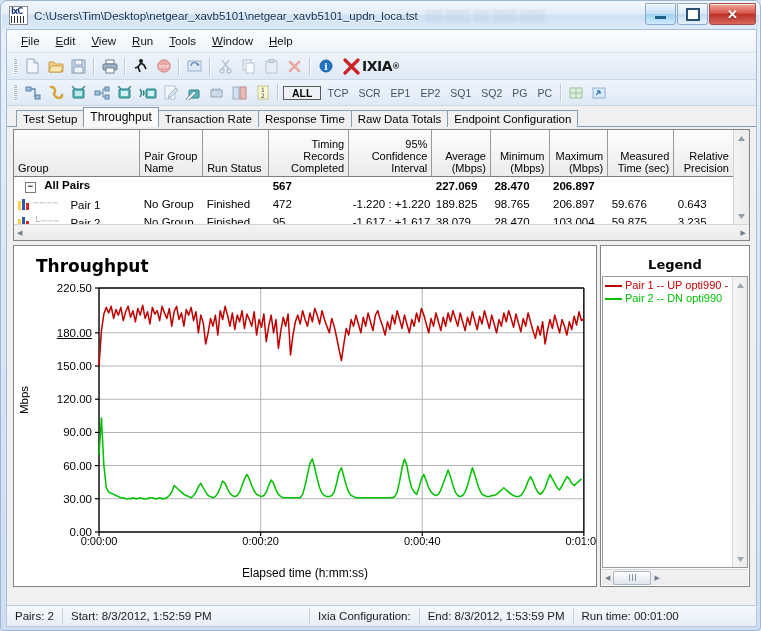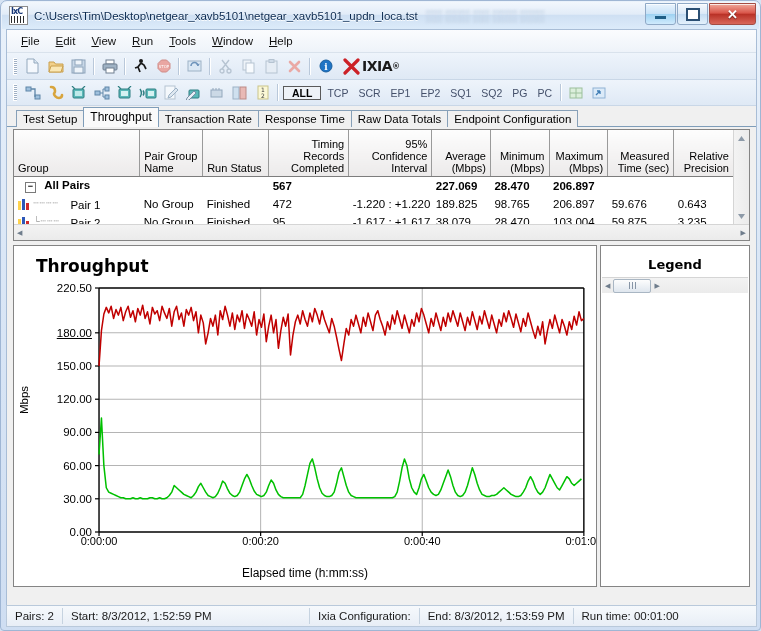--- a/index.html
+++ b/index.html
@@ -536,20 +536,44 @@
             <line x1="243.66666666666666" y1="286" x2="243.66666666666666" y2="290" stroke="#000" stroke-width="1.2"></line>
             <line x1="403.3333333333333" y1="286" x2="403.3333333333333" y2="290" stroke="#000" stroke-width="1.2"></line>
             <line x1="563" y1="286" x2="563" y2="290" stroke="#000" stroke-width="1.2"></line>
             <polyline points="84.00,120.01 86.39,84.60 88.79,68.00 91.19,61.37 93.58,66.90 95.97,60.26 98.37,72.43 100.77,63.58 103.16,69.11 105.56,61.37 107.95,74.64 110.34,65.79 112.74,60.26 115.14,71.32 117.53,64.68 119.92,75.75 122.32,62.47 124.72,69.11 127.11,59.15 129.50,72.43 131.90,65.79 134.29,77.96 136.69,61.37 139.09,68.00 141.48,64.68 143.88,74.64 146.27,60.26 148.66,66.90 151.06,72.43 153.45,62.47 155.85,80.18 158.25,65.79 160.64,60.26 163.04,73.54 165.43,66.90 167.82,80.18 170.22,63.58 172.62,69.11 175.01,61.37 177.40,74.64 179.80,65.79 182.19,86.82 184.59,69.11 186.99,76.86 189.38,97.88 191.78,86.82 194.17,72.43 196.56,80.18 198.96,69.11 201.36,89.03 203.75,64.68 206.14,73.54 208.54,60.26 210.94,69.11 213.33,80.18 215.73,66.90 218.12,83.50 220.52,69.11 222.91,75.75 225.30,64.68 227.70,82.39 230.09,68.00 232.49,73.54 234.88,80.18 237.28,65.79 239.68,89.03 242.07,73.54 244.47,81.28 246.86,68.00 249.25,95.67 251.65,80.18 254.05,69.11 256.44,86.82 258.84,73.54 261.23,102.31 263.63,84.60 266.02,71.32 268.41,80.18 270.81,68.00 273.20,108.95 275.60,89.03 278.00,75.75 280.39,69.11 282.78,77.96 285.18,64.68 287.57,73.54 289.97,80.18 292.37,66.90 294.76,75.75 297.15,62.47 299.55,69.11 301.95,77.96 304.34,64.68 306.74,73.54 309.13,80.18 311.52,86.82 313.92,72.43 316.32,80.18 318.71,91.24 321.11,103.41 323.50,114.48 325.89,97.88 328.29,82.39 330.69,89.03 333.08,73.54 335.48,80.18 337.87,69.11 340.27,77.96 342.66,86.82 345.06,71.32 347.45,80.18 349.84,66.90 352.24,75.75 354.63,84.60 357.03,69.11 359.42,64.68 361.82,73.54 364.22,80.18 366.61,89.03 369.01,75.75 371.40,83.50 373.80,69.11 376.19,77.96 378.58,64.68 380.98,73.54 383.38,82.39 385.77,69.11 388.17,77.96 390.56,86.82 392.95,73.54 395.35,80.18 397.74,66.90 400.14,75.75 402.53,62.47 404.93,69.11 407.33,77.96 409.72,86.82 412.12,72.43 414.51,80.18 416.91,66.90 419.30,75.75 421.69,84.60 424.09,71.32 426.48,80.18 428.88,66.90 431.27,75.75 433.67,64.68 436.06,72.43 438.46,80.18 440.86,66.90 443.25,75.75 445.64,84.60 448.04,71.32 450.44,79.07 452.83,65.79 455.23,74.64 457.62,83.50 460.02,70.22 462.41,77.96 464.81,64.68 467.20,73.54 469.59,82.39 471.99,69.11 474.38,77.96 476.78,86.82 479.17,73.54 481.57,80.18 483.97,66.90 486.36,75.75 488.76,64.68 491.15,72.43 493.55,81.28 495.94,68.00 498.33,76.86 500.73,85.71 503.13,72.43 505.52,80.18 507.92,66.90 510.31,75.75 512.70,84.60 515.10,92.35 517.49,80.18 519.89,89.03 522.28,75.75 524.68,97.88 527.08,84.60 529.47,73.54 531.87,82.39 534.26,69.11 536.65,77.96 539.05,86.82 541.44,73.54 543.84,80.18 546.23,89.03 548.63,75.75 551.02,83.50 553.42,70.22 555.82,79.07 558.21,65.79 560.61,74.64 563.00,72.43" fill="none" stroke="#c00000" stroke-width="1.5" stroke-linejoin="round"></polyline>
             <polyline points="84.00,208.54 86.39,172.02 88.79,219.61 91.19,241.74 93.58,246.16 95.97,247.27 98.37,248.38 100.77,249.48 103.16,250.59 105.56,251.70 107.95,251.70 110.34,252.80 112.74,252.80 115.14,252.80 117.53,251.70 119.92,252.80 122.32,252.80 124.72,251.70 127.11,252.80 129.50,252.80 131.90,252.80 134.29,251.70 136.69,251.70 139.09,252.80 141.48,252.80 143.88,251.70 146.27,252.80 148.66,252.80 151.06,251.70 153.45,249.48 155.85,246.16 158.25,239.52 160.64,241.74 163.04,243.95 165.43,246.16 167.82,248.38 170.22,249.48 172.62,250.59 175.01,251.70 177.40,249.48 179.80,246.16 182.19,240.63 184.59,237.31 186.99,241.74 189.38,246.16 191.78,249.48 194.17,250.59 196.56,251.70 198.96,250.59 201.36,247.27 203.75,241.74 206.14,235.10 208.54,237.31 210.94,242.84 213.33,247.27 215.73,249.48 218.12,250.59 220.52,249.48 222.91,246.16 225.30,239.52 227.70,232.88 230.09,228.46 232.49,232.88 234.88,239.52 237.28,245.06 239.68,248.38 242.07,249.48 244.47,250.59 246.86,249.48 249.25,246.16 251.65,239.52 254.05,233.99 256.44,237.31 258.84,243.95 261.23,248.38 263.63,250.59 266.02,251.70 268.41,251.70 270.81,251.70 273.20,251.70 275.60,251.70 278.00,251.70 280.39,251.70 282.78,251.70 285.18,248.38 287.57,239.52 289.97,228.46 292.37,217.39 294.76,212.97 297.15,221.82 299.55,232.88 301.95,241.74 304.34,247.27 306.74,249.48 309.13,250.59 311.52,250.59 313.92,249.48 316.32,246.16 318.71,237.31 321.11,226.24 323.50,221.82 325.89,230.67 328.29,239.52 330.69,246.16 333.08,249.48 335.48,250.59 337.87,251.70 340.27,251.70 342.66,251.70 345.06,251.70 347.45,251.70 349.84,251.70 352.24,251.70 354.63,251.70 357.03,251.70 359.42,251.70 361.82,251.70 364.22,251.70 366.61,251.70 369.01,251.70 371.40,251.70 373.80,251.70 376.19,250.59 378.58,246.16 380.98,235.10 383.38,221.82 385.77,212.97 388.17,219.61 390.56,232.88 392.95,241.74 395.35,246.16 397.74,248.38 400.14,241.74 402.53,232.88 404.93,228.46 407.33,235.10 409.72,241.74 412.12,246.16 414.51,248.38 416.91,249.48 419.30,248.38 421.69,243.95 424.09,237.31 426.48,230.67 428.88,224.03 431.27,230.67 433.67,239.52 436.06,246.16 438.46,249.48 440.86,250.59 443.25,249.48 445.64,246.16 448.04,239.52 450.44,230.67 452.83,221.82 455.23,228.46 457.62,237.31 460.02,243.95 462.41,248.38 464.81,249.48 467.20,250.59 469.59,250.59 471.99,249.48 474.38,249.48 476.78,248.38 479.17,246.16 481.57,243.95 483.97,241.74 486.36,243.95 488.76,246.16 491.15,248.38 493.55,249.48 495.94,250.59 498.33,250.59 500.73,249.48 503.13,246.16 505.52,241.74 507.92,235.10 510.31,230.67 512.70,235.10 515.10,241.74 517.49,246.16 519.89,248.38 522.28,246.16 524.68,241.74 527.08,235.10 529.47,228.46 531.87,232.88 534.26,237.31 536.65,241.74 539.05,243.95 541.44,239.52 543.84,235.10 546.23,230.67 548.63,232.88 551.02,237.31 553.42,239.52 555.82,237.31 558.21,235.10 560.61,232.88 563.00,NaN" fill="none" stroke="#00c000" stroke-width="1.5" stroke-linejoin="round"></polyline>
           </svg>
       </div>
 
       <div id="legendpanel">
         <div id="legendtitle">Legend</div>
+        <div id="legendbody">
+          <div style="padding-top:2px">
+            <div class="legrow">
+              <span class="legline" style="border-color:#c00000"></span>
+              <span style="color:#c00000">Pair 1 -- UP opti990 -</span>
+            </div>
+            <div class="legrow">
+              <span class="legline" style="border-color:#00c000"></span>
+              <span style="color:#00c000">Pair 2 -- DN  opti990</span>
+            </div>
+          </div>
+          <div style="position:absolute;right:0;top:0;bottom:0;width:14px;background:linear-gradient(90deg,#f5f5f5,#ececec);border-left:1px solid #d5d5d5">
+            <div style="text-align:center;margin-top:2px">
+              <svg width="9" height="7" viewBox="0 0 9 7">
+                  <path d="M4.5 1L8 6H1z" fill="#9aa6b3"></path>
+                </svg>
+            </div>
+            <div style="position:absolute;bottom:2px;left:0;right:0;text-align:center">
+              <svg width="9" height="7" viewBox="0 0 9 7">
+                  <path d="M4.5 6L1 1h7z" fill="#9aa6b3"></path>
+                </svg>
+            </div>
+          </div>
+        </div>
         <div class="hsb" style="margin:1px;">
           <span class="arw">◀</span>
           <span class="sbthumb">
               <i></i>
             </span>
           <span class="arw">▶</span>
           <span style="flex:1"></span>
         </div>
       </div>
     </div>

